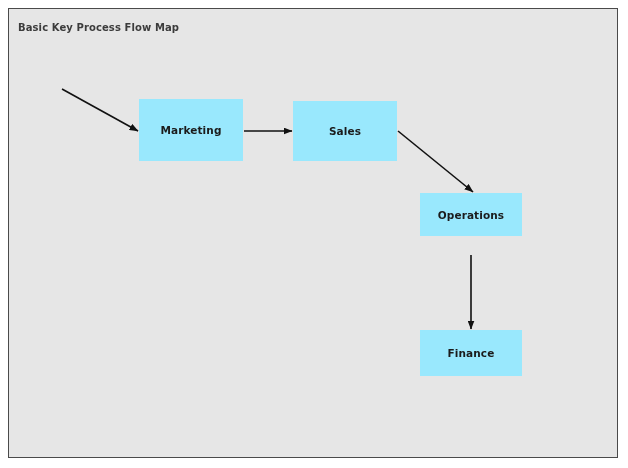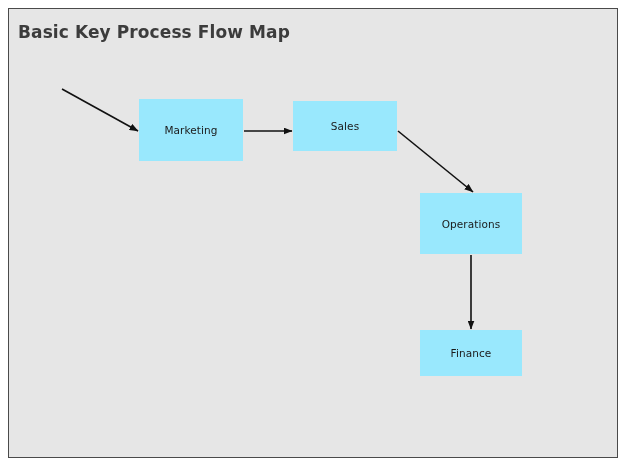--- a/index.html
+++ b/index.html
@@ -20,21 +20,21 @@
     width: 610px;
     height: 450px;
     background: #e6e6e6;
     border: 1px solid #4a4a4a;
     box-sizing: border-box;
   }
   .diagram-title {
     position: absolute;
     left: 9px;
     top: 13px;
-    font-size: 17px;
+    font-size: 10px;
     font-weight: bold;
     color: #3c3c3c;
     letter-spacing: 0.1px;
     white-space: nowrap;
   }
   .flow-surface {
     position: absolute;
     left: 0;
     top: 0;
     width: 610px;
@@ -52,27 +52,27 @@
     position: absolute;
     background: #99e8fd;
     display: flex;
     align-items: center;
     justify-content: center;
     box-sizing: border-box;
   }
   .node-label {
     font-size: 10.5px;
     color: #1b1b1b;
-    font-weight: normal;
+    font-weight: bold;
     white-space: nowrap;
     letter-spacing: 0.1px;
   }
   .node-marketing { left: 130px; top: 90px;  width: 104px; height: 62px; }
-  .node-sales     { left: 284px; top: 92px;  width: 104px; height: 50px; }
-  .node-operations{ left: 411px; top: 184px; width: 102px; height: 61px; text-align: center; }
+  .node-sales     { left: 284px; top: 92px;  width: 104px; height: 60px; }
+  .node-operations{ left: 411px; top: 184px; width: 102px; height: 43px; text-align: center; }
   .node-finance   { left: 411px; top: 321px; width: 102px; height: 46px; }
 </style>
 </head>
 <body>
 
 <div class="canvas-frame">
 
   <div class="diagram-title">Basic Key Process Flow Map</div>
 
   <div class="flow-surface">

